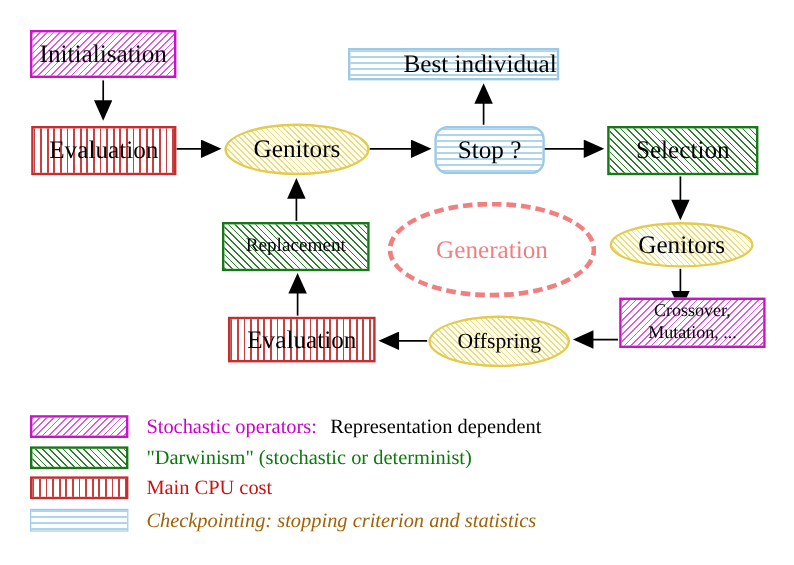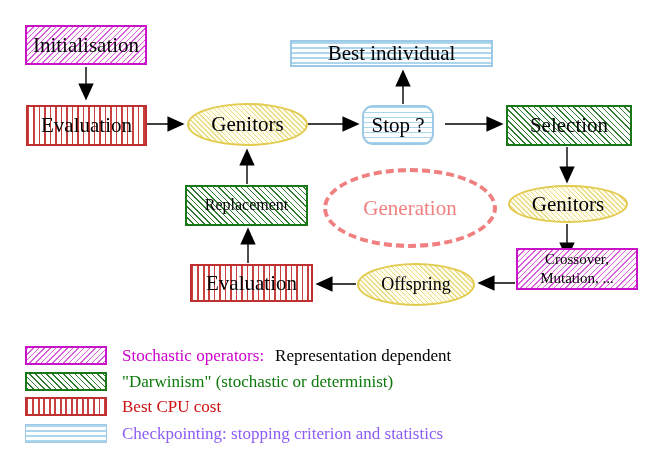--- a/index.html
+++ b/index.html
@@ -37,21 +37,21 @@
     border:4px dashed #F08080;border-radius:50%;color:#F08080;background:transparent;
   }
   .rounded{border-radius:11px;}
   
   .sw{position:absolute;left:25px;width:82px;height:19px;box-sizing:border-box;}
   .legend-label{position:absolute;left:122px;font-size:17px;white-space:nowrap;line-height:21px;}
   .t-magenta{color:#CC00CC;}
   .t-gold{color:#000000;margin-left:11px;}
   .t-green{color:#0B7A0B;}
   .t-red{color:#CC1111;}
-  .t-cyan{color:#8b5cf6;}
+  .t-cyan{color:#a16207;font-style:italic;}
   .small{font-size:15px;line-height:1.25;}
   .mid{font-size:16px;}
 </style>
 </head>
 <body>
 
 <div class="canvas">
 
   <svg class="arrows" width="662" height="471">
     <defs>
@@ -71,33 +71,33 @@
       <line x1="356" y1="284" x2="318" y2="284" marker-end="url(#ah)"></line>
       <line x1="248" y1="263" x2="248" y2="230" marker-end="url(#ah)"></line>
       <line x1="247" y1="184" x2="247" y2="151" marker-end="url(#ah)"></line>
     </g>
   </svg>
 
   <div class="node box-magenta" style="left:25px;top:25px;width:122px;height:40px;">
     <span>Initialisation</span>
   </div>
 
-  <div class="node box-cyan" style="left:290px;top:40px;width:203px;height:27px;">
+  <div class="node box-cyan" style="left:290px;top:40px;width:176px;height:27px;justify-content:flex-end;">
     <span>Best individual</span>
   </div>
 
   <div class="node box-red" style="left:26px;top:105px;width:121px;height:41px;">
     <span>Evaluation</span>
   </div>
 
   <div class="node ellipse-yellow" style="left:187px;top:103px;width:121px;height:43px;">
     <span>Genitors</span>
   </div>
 
-  <div class="node box-cyan rounded" style="left:362px;top:105px;width:72px;height:40px;">
+  <div class="node box-cyan rounded" style="left:362px;top:105px;width:92px;height:40px;">
     <span>Stop ?</span>
   </div>
 
   <div class="node box-green" style="left:506px;top:105px;width:126px;height:41px;">
     <span>Selection</span>
   </div>
 
   <div class="node box-green mid" style="left:185px;top:185px;width:123px;height:41px;">
     <span>Replacement</span>
   </div>
@@ -128,21 +128,21 @@
     <span class="t-magenta">Stochastic operators:</span><span class="t-gold">Representation dependent</span>
   </div>
 
   <div class="sw box-green" style="top:372px;"></div>
   <div class="legend-label t-green" style="top:371px;">
     <span>"Darwinism" (stochastic or determinist)</span>
   </div>
 
   <div class="sw box-red" style="top:397px;"></div>
   <div class="legend-label t-red" style="top:396px;">
-    <span>Best CPU cost</span>
+    <span>Main CPU cost</span>
   </div>
 
   <div class="sw box-cyan" style="top:424px;border-width:1px;"></div>
   <div class="legend-label t-cyan" style="top:423px;">
     <span>Checkpointing: stopping criterion and statistics</span>
   </div>
 
 </div>
 
 </body></html>

